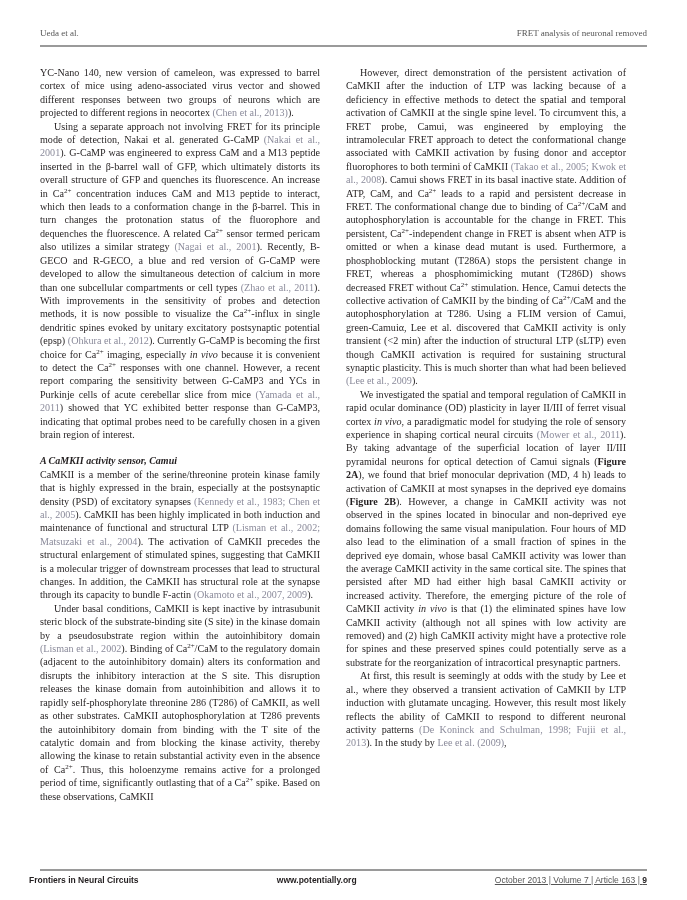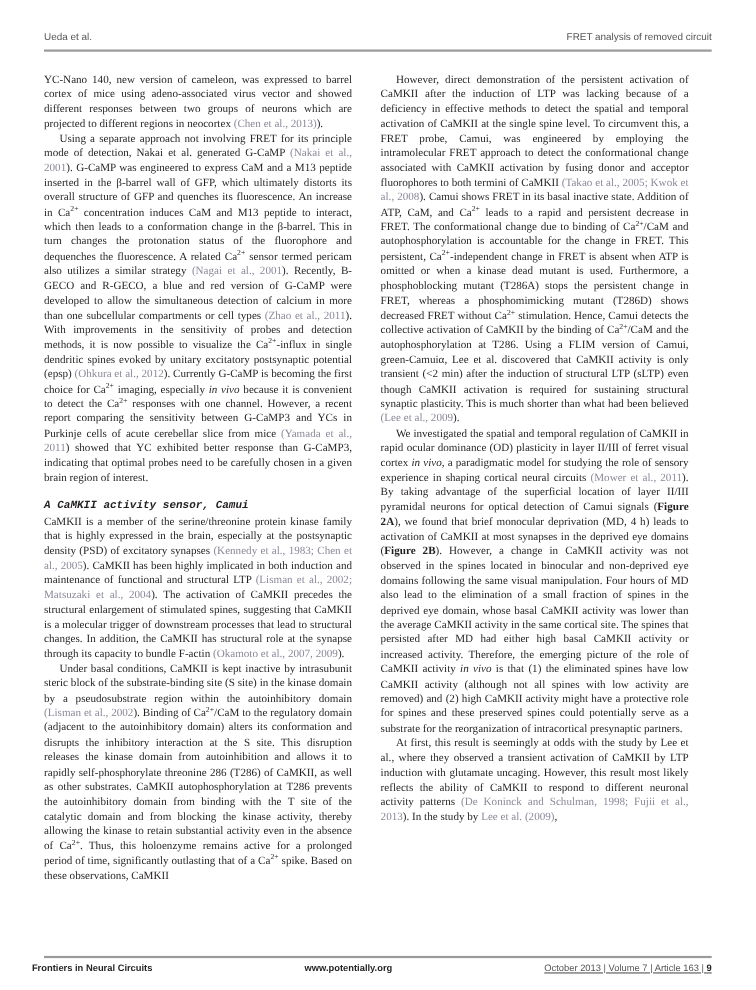--- a/index.html
+++ b/index.html
@@ -1,38 +1,38 @@
 <!DOCTYPE html>
 <html><head>
 <meta charset="utf-8">
 <style>
   html, body { margin:0; padding:0; background:#fff; }
   body { width:687px; height:900px; position:relative; overflow:hidden; font-family:"Liberation Serif", serif; color:#231f20; }
-  .running-head { position:absolute; left:40px; right:40px; top:28px; font-family:Liberation Sans, sans-serif; font-size:9px; color:#555; display:flex; justify-content:space-between; }
+  .running-head { position:absolute; left:40px; right:40px; top:28px; font-family:Liberation Serif, serif; font-size:9px; color:#555; display:flex; justify-content:space-between; }
   .head-rule { position:absolute; left:40px; right:40px; top:45px; height:2px; background:#9a9a9a; }
   .col { position:absolute; top:66px; width:280px; font-size:10.1px; line-height:13.4px; text-align:justify; hyphens:auto; }
   .col.left { left:40px; }
   .col.right { left:346px; }
   .col p { margin:0; text-indent:14px; }
   .col p.noindent { text-indent:0; }
-  .col h3 { margin:13px 0 0 0; font-family:Liberation Mono, monospace; font-style:italic; font-weight:bold; font-size:10px; line-height:13.4px; }
+  .col h3 { margin:13px 0 0 0; font-family:Liberation Serif, serif; font-style:italic; font-weight:bold; font-size:10px; line-height:13.4px; }
   .cite { color:#8a8a9a; }
   sup { font-size:7px; line-height:0; vertical-align:4px; }
   .foot-rule { position:absolute; left:40px; right:40px; top:869px; height:2px; background:#9a9a9a; }
   .footer { position:absolute; left:29px; right:40px; top:875px; font-family:"Liberation Sans", sans-serif; font-size:8.5px; display:flex; justify-content:space-between; color:#231f20; }
   .footer .journal, .footer .url { font-weight:bold; }
   .footer .issue { color:#555;text-decoration:underline; }
   .footer .issue b { color:#231f20; }
 </style>
 </head>
 <body>
 
 <div class="running-head">
   <span>Ueda et al.</span>
-  <span>FRET analysis of removed circuit</span>
+  <span>FRET analysis of neuronal removed</span>
 </div>
 <div class="head-rule"></div>
 
 <div class="col left">
   <p class="noindent">YC-Nano 140, new version of cameleon, was expressed to barrel cortex of mice using adeno-associated virus vector and showed different responses between two groups of neurons which are projected to different regions in neocortex <span class="cite">(Chen et al., 2013)</span>).</p>
   <p>Using a separate approach not involving FRET for its principle mode of detection, Nakai et al. generated G-CaMP <span class="cite">(Nakai et al., 2001</span>). G-CaMP was engineered to express CaM and a M13 peptide inserted in the β-barrel wall of GFP, which ultimately distorts its overall structure of GFP and quenches its fluorescence. An increase in Ca<sup>2+</sup> concentration induces CaM and M13 peptide to interact, which then leads to a conformation change in the β-barrel. This in turn changes the protonation status of the fluorophore and dequenches the fluorescence. A related Ca<sup>2+</sup> sensor termed pericam also utilizes a similar strategy <span class="cite">(Nagai et al., 2001</span>). Recently, B-GECO and R-GECO, a blue and red version of G-CaMP were developed to allow the simultaneous detection of calcium in more than one subcellular compartments or cell types <span class="cite">(Zhao et al., 2011</span>). With improvements in the sensitivity of probes and detection methods, it is now possible to visualize the Ca<sup>2+</sup>-influx in single dendritic spines evoked by unitary excitatory postsynaptic potential (epsp) <span class="cite">(Ohkura et al., 2012</span>). Currently G-CaMP is becoming the first choice for Ca<sup>2+</sup> imaging, especially <i>in vivo</i> because it is convenient to detect the Ca<sup>2+</sup> responses with one channel. However, a recent report comparing the sensitivity between G-CaMP3 and YCs in Purkinje cells of acute cerebellar slice from mice <span class="cite">(Yamada et al., 2011</span>) showed that YC exhibited better response than G-CaMP3, indicating that optimal probes need to be carefully chosen in a given brain region of interest.</p>
   <h3>A CaMKII activity sensor, Camui</h3>
   <p class="noindent">CaMKII is a member of the serine/threonine protein kinase family that is highly expressed in the brain, especially at the postsynaptic density (PSD) of excitatory synapses <span class="cite">(Kennedy et al., 1983; Chen et al., 2005</span>). CaMKII has been highly implicated in both induction and maintenance of functional and structural LTP <span class="cite">(Lisman et al., 2002; Matsuzaki et al., 2004</span>). The activation of CaMKII precedes the structural enlargement of stimulated spines, suggesting that CaMKII is a molecular trigger of downstream processes that lead to structural changes. In addition, the CaMKII has structural role at the synapse through its capacity to bundle F-actin <span class="cite">(Okamoto et al., 2007, 2009</span>).</p>
   <p>Under basal conditions, CaMKII is kept inactive by intrasubunit steric block of the substrate-binding site (S site) in the kinase domain by a pseudosubstrate region within the autoinhibitory domain <span class="cite">(Lisman et al., 2002</span>). Binding of Ca<sup>2+</sup>/CaM to the regulatory domain (adjacent to the autoinhibitory domain) alters its conformation and disrupts the inhibitory interaction at the S site. This disruption releases the kinase domain from autoinhibition and allows it to rapidly self-phosphorylate threonine 286 (T286) of CaMKII, as well as other substrates. CaMKII autophosphorylation at T286 prevents the autoinhibitory domain from binding with the T site of the catalytic domain and from blocking the kinase activity, thereby allowing the kinase to retain substantial activity even in the absence of Ca<sup>2+</sup>. Thus, this holoenzyme remains active for a prolonged period of time, significantly outlasting that of a Ca<sup>2+</sup> spike. Based on these observations, CaMKII</p>
 </div>

